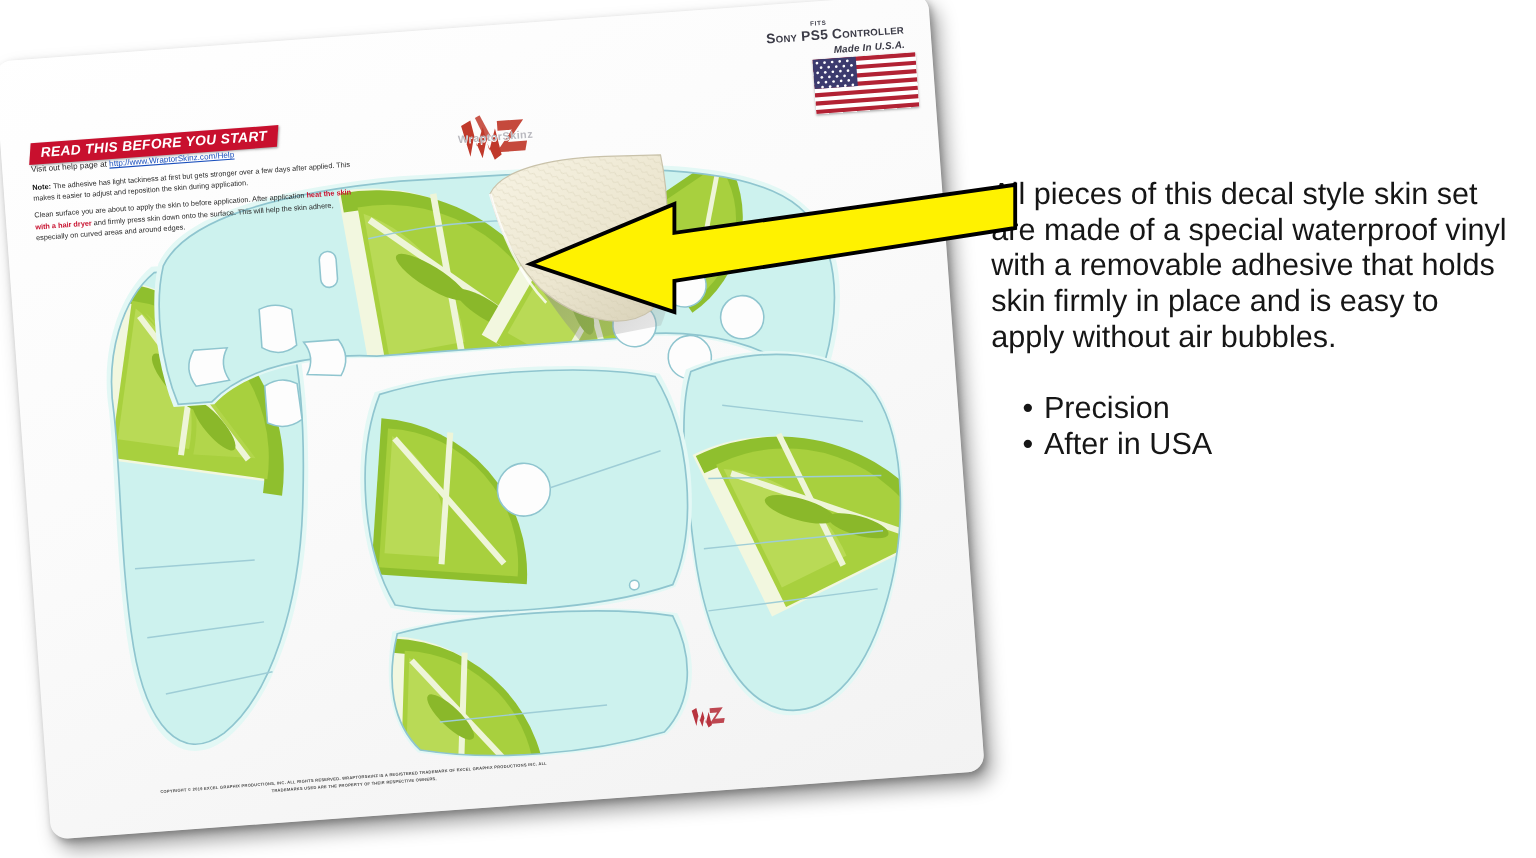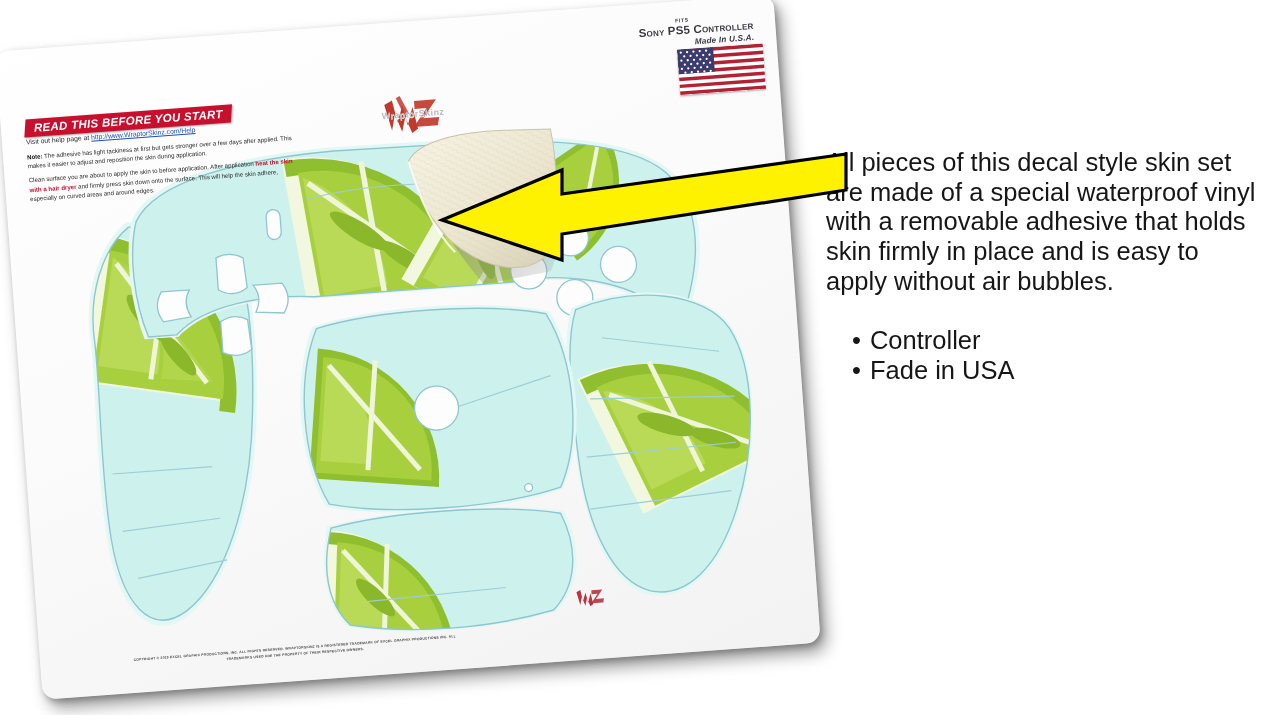--- a/index.html
+++ b/index.html
@@ -428,18 +428,18 @@
     </div>
   </div>
 
   <svg id="arrow" viewBox="0 0 420 120">
     <path d="M12,72 L132,22 L132,46 L416,6 L416,42 L132,86 L132,112 Z" fill="#fff200" stroke="#000000" stroke-width="3.2" stroke-linejoin="miter"></path>
   </svg>
 
   <div id="copy">
     <div class="para">All pieces of this decal style skin set are made of a special waterproof vinyl with a removable adhesive that holds skin firmly in place and is easy to apply without air bubbles.</div>
     <ul>
-      <li>Controller</li>
-      <li>Fade in USA</li>
+      <li>Precision</li>
+      <li>After in USA</li>
     </ul>
   </div>
 
 </div>
 
 </body></html>

